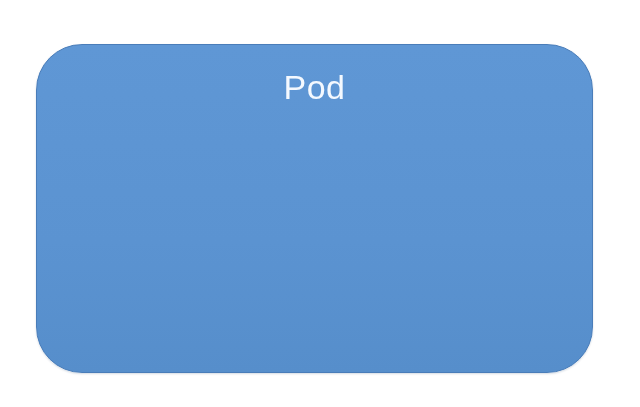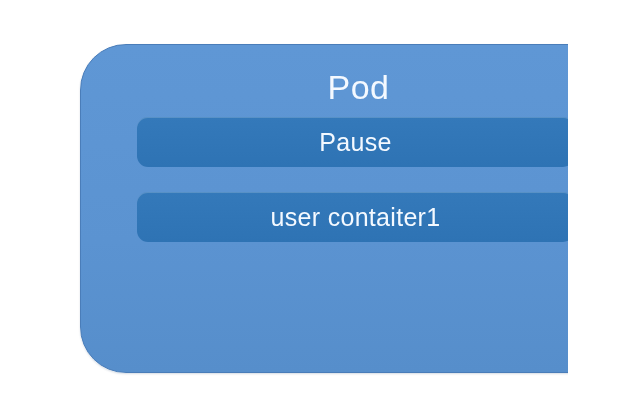--- a/index.html
+++ b/index.html
@@ -3,25 +3,24 @@
 <meta charset="utf-8">
 <style>
   html, body {
     margin: 0;
     padding: 0;
     background: #ffffff;
     font-family: "Liberation Sans", sans-serif;
   }
   .canvas {
     position: relative;
-    width: 524px;
+    width: 640px;
     height: 407px;
     background: var(--background, #ffffff);
     overflow: hidden;
-    margin-left: 44px;
   }
   .pod {
     position: absolute;
     left: 36px;
     top: 44px;
     width: 557px;
     height: 329px;
     box-sizing: border-box;
     border-radius: 46px;
     background: linear-gradient(180deg, var(--pod-fill-top, #5f97d5) 0%, var(--pod-fill, #5b93d1) 60%, var(--pod-fill-bottom, #568ecb) 100%);
@@ -64,22 +63,16 @@
     letter-spacing: 0.3px;
   }
 </style>
 </head>
 <body>
 
 <div class="canvas">
   <div class="pod">
     <div class="pod-title">Pod</div>
 
-    <div class="container-box pos-0">
-      <span class="container-label">Pause</span>
-    </div>
 
-    <div class="container-box pos-1">
-      <span class="container-label">user contaiter1</span>
-    </div>
 
   </div>
 </div>
 
 </body></html>

